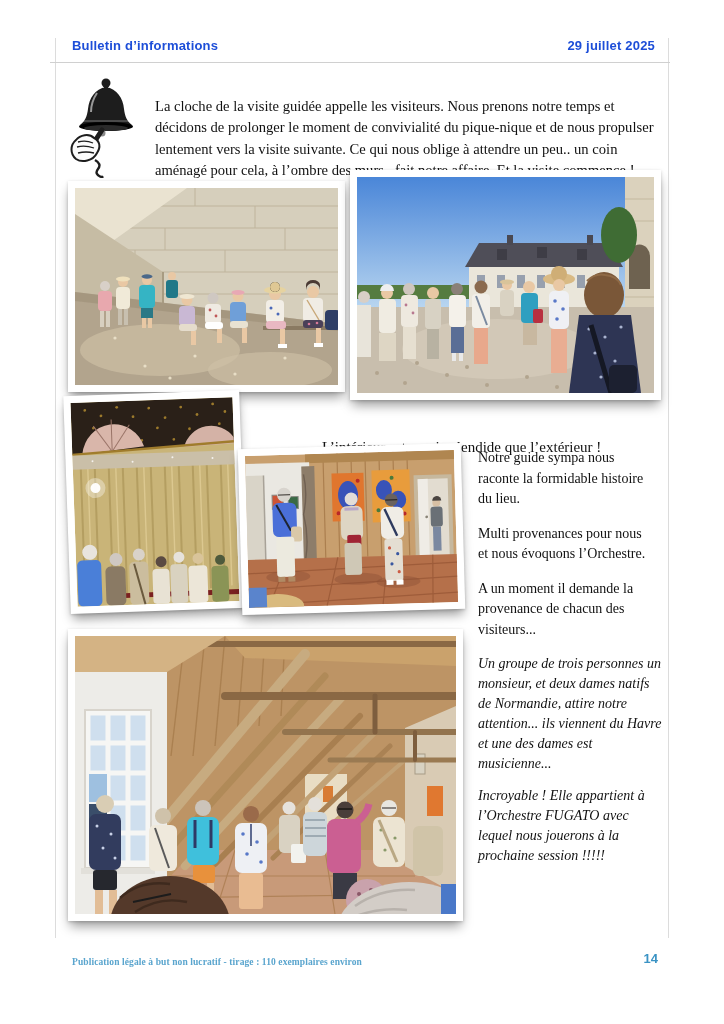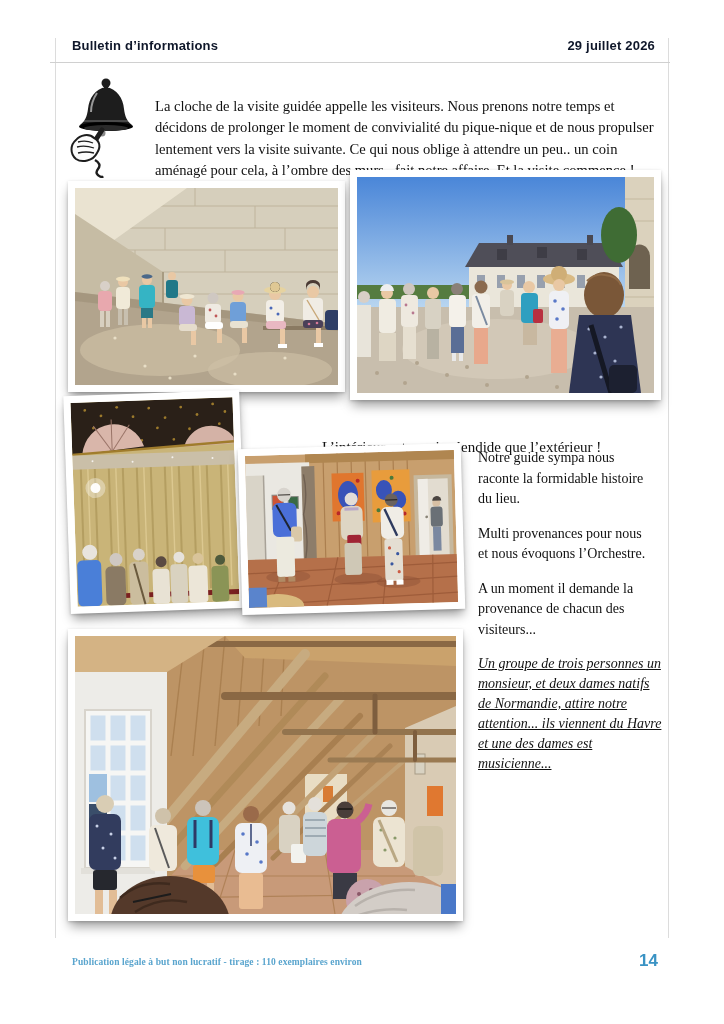--- a/index.html
+++ b/index.html
@@ -5,33 +5,33 @@
   html,body{margin:0;padding:0;background:#ffffff;}
   .sheet{position:relative;width:724px;height:1024px;background:#ffffff;overflow:hidden;
          font-family:"Liberation Serif","DejaVu Serif",serif;color:#111;}
   
   .vline{position:absolute;top:38px;height:900px;width:1px;background:#dcdcdc;}
   .vline.left{left:55px;}
   .vline.right{left:668px;}
   .hline{position:absolute;left:50px;top:62px;width:620px;height:1px;background:#d0d0d0;}
   
   .hdr{position:absolute;top:38px;font-family:"Liberation Sans","DejaVu Sans",sans-serif;
-       font-size:13px;font-weight:700;color:#0f172a;letter-spacing:.2px;}
+       font-size:13px;font-weight:700;color:#1d4ed8;letter-spacing:.2px;}
   .hdr.title{left:72px;}
   .hdr.date{right:69px;}
   .ftr-legal{position:absolute;left:72px;top:957px;font-family:Liberation Serif, serif;
        font-size:9.5px;font-weight:700;color:#5aa5ce;letter-spacing:.1px;}
   .ftr-page{position:absolute;right:66px;top:951px;font-family:"Liberation Sans",sans-serif;
-       font-size:17px;font-weight:700;color:#3a93c4;}
+       font-size:13px;font-weight:700;color:#3a93c4;}
   
   .intro{position:absolute;left:155px;top:81px;width:510px;font-size:14.6px;line-height:21.5px;}
   .caption{position:absolute;left:322px;top:424px;font-size:15px;}
   .rightcol{position:absolute;left:478px;top:448px;width:188px;font-size:14px;line-height:20.5px;}
   .rightcol p{margin:0 15px 14px 0;}
-  .rightcol p.it{font-style:italic;line-height:20px;margin:0 0 12px 0;text-decoration:underline;}
+  .rightcol p.it{font-style:italic;line-height:20px;margin:0 0 12px 0;}
   .rightcol p.closing{margin-top:18px;}
   
   .photo{position:absolute;background:#fff;padding:7px;
          box-shadow:0 7px 11px -2px rgba(0,0,0,.40),0 1px 3px rgba(0,0,0,.18);}
   .photo svg{display:block;}
   #photo1{left:68px;top:181px;}
   #photo2{left:350px;top:170px;}
   #photo3{left:67px;top:393px;transform:rotate(-2deg);}
   #photo4{left:240px;top:446px;transform:rotate(-1.6deg);}
   #photo5{left:68px;top:629px;}
@@ -40,21 +40,21 @@
 </head>
 <body>
 
 <div class="sheet">
 
   <div class="vline left"></div>
   <div class="vline right"></div>
   <div class="hline"></div>
 
   <span class="hdr title">Bulletin  d’informations</span>
-  <span class="hdr date">29 juillet 2026</span>
+  <span class="hdr date">29 juillet 2025</span>
 
   <div class="bell">
     <svg width="80" height="102" viewBox="0 0 80 102">
       <circle cx="40" cy="7" r="4.5" fill="#1d1d1d"></circle>
       <rect x="38" y="9" width="4" height="4" fill="#1d1d1d"></rect>
       <path d="M40,11 C29,13 23,22 22,33 C21,41 19,45 14,49 L66,49 C61,45 59,41 58,33 C57,22 51,13 40,11 Z" fill="#1d1d1d"></path>
       <path d="M31,17 Q25,26 25,36" stroke="#ffffff" stroke-width="2" fill="none" opacity=".55"></path>
       <path d="M17,45 L63,45" stroke="#ffffff" stroke-width="1.2" opacity=".4"></path>
       <ellipse cx="40" cy="50.5" rx="27" ry="4.5" fill="#000000"></ellipse>
       <ellipse cx="40" cy="52" rx="22" ry="3" fill="#2a2a2a"></ellipse>
@@ -575,18 +575,19 @@
       <path d="M280,270 q26,-18 60,-16 M268,286 q30,-16 64,-12" stroke="#b8b2ac" stroke-width="2.6" fill="none"></path>
       <rect x="366" y="248" width="15" height="30" fill="#4a78c8"></rect>
     </svg>
   </figure>
 
   <div class="rightcol">
     <p>Notre guide sympa nous raconte la formidable histoire du lieu.</p>
     <p>Multi provenances pour nous et nous évoquons l’Orchestre.</p>
     <p>A un moment il demande la provenance de chacun des visiteurs...</p>
     <p class="it">Un groupe de trois personnes un monsieur, et deux dames natifs de Normandie, attire notre attention... ils viennent du Havre et une des dames est musicienne...</p>
+    <p class="it">Incroyable ! Elle appartient à l’Orchestre  FUGATO avec lequel nous jouerons à la prochaine session !!!!!</p>
   </div>
 
   <span class="ftr-legal">Publication légale à but non lucratif - tirage : 110 exemplaires environ</span>
   <span class="ftr-page">14</span>
 
 </div>
 
 </body></html>

